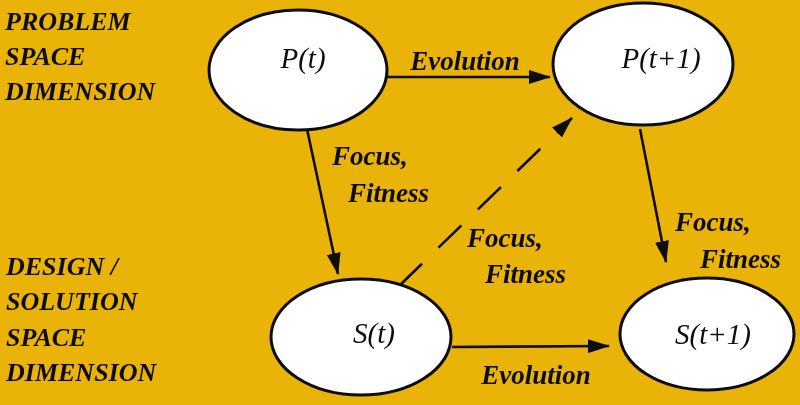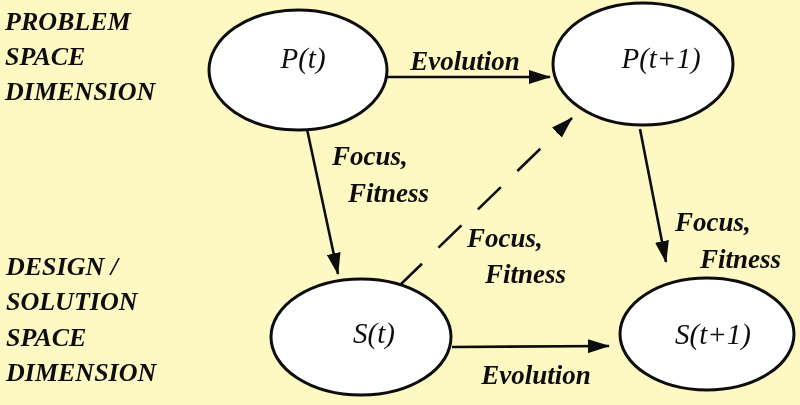--- a/index.html
+++ b/index.html
@@ -4,21 +4,21 @@
 <style>
   html, body {
     margin: 0;
     padding: 0;
     background: #ffffff;
   }
   .canvas {
     position: relative;
     width: 800px;
     height: 405px;
-    background: #fef9c3;
+    background: #eab308;
     overflow: hidden;
     text-decoration: underline;
   }
   svg { display: block; }
   .node-shape {
     fill: #ffffff;
     stroke: #0d0d0d;
     stroke-width: 3;
   }
   .edge-line {

